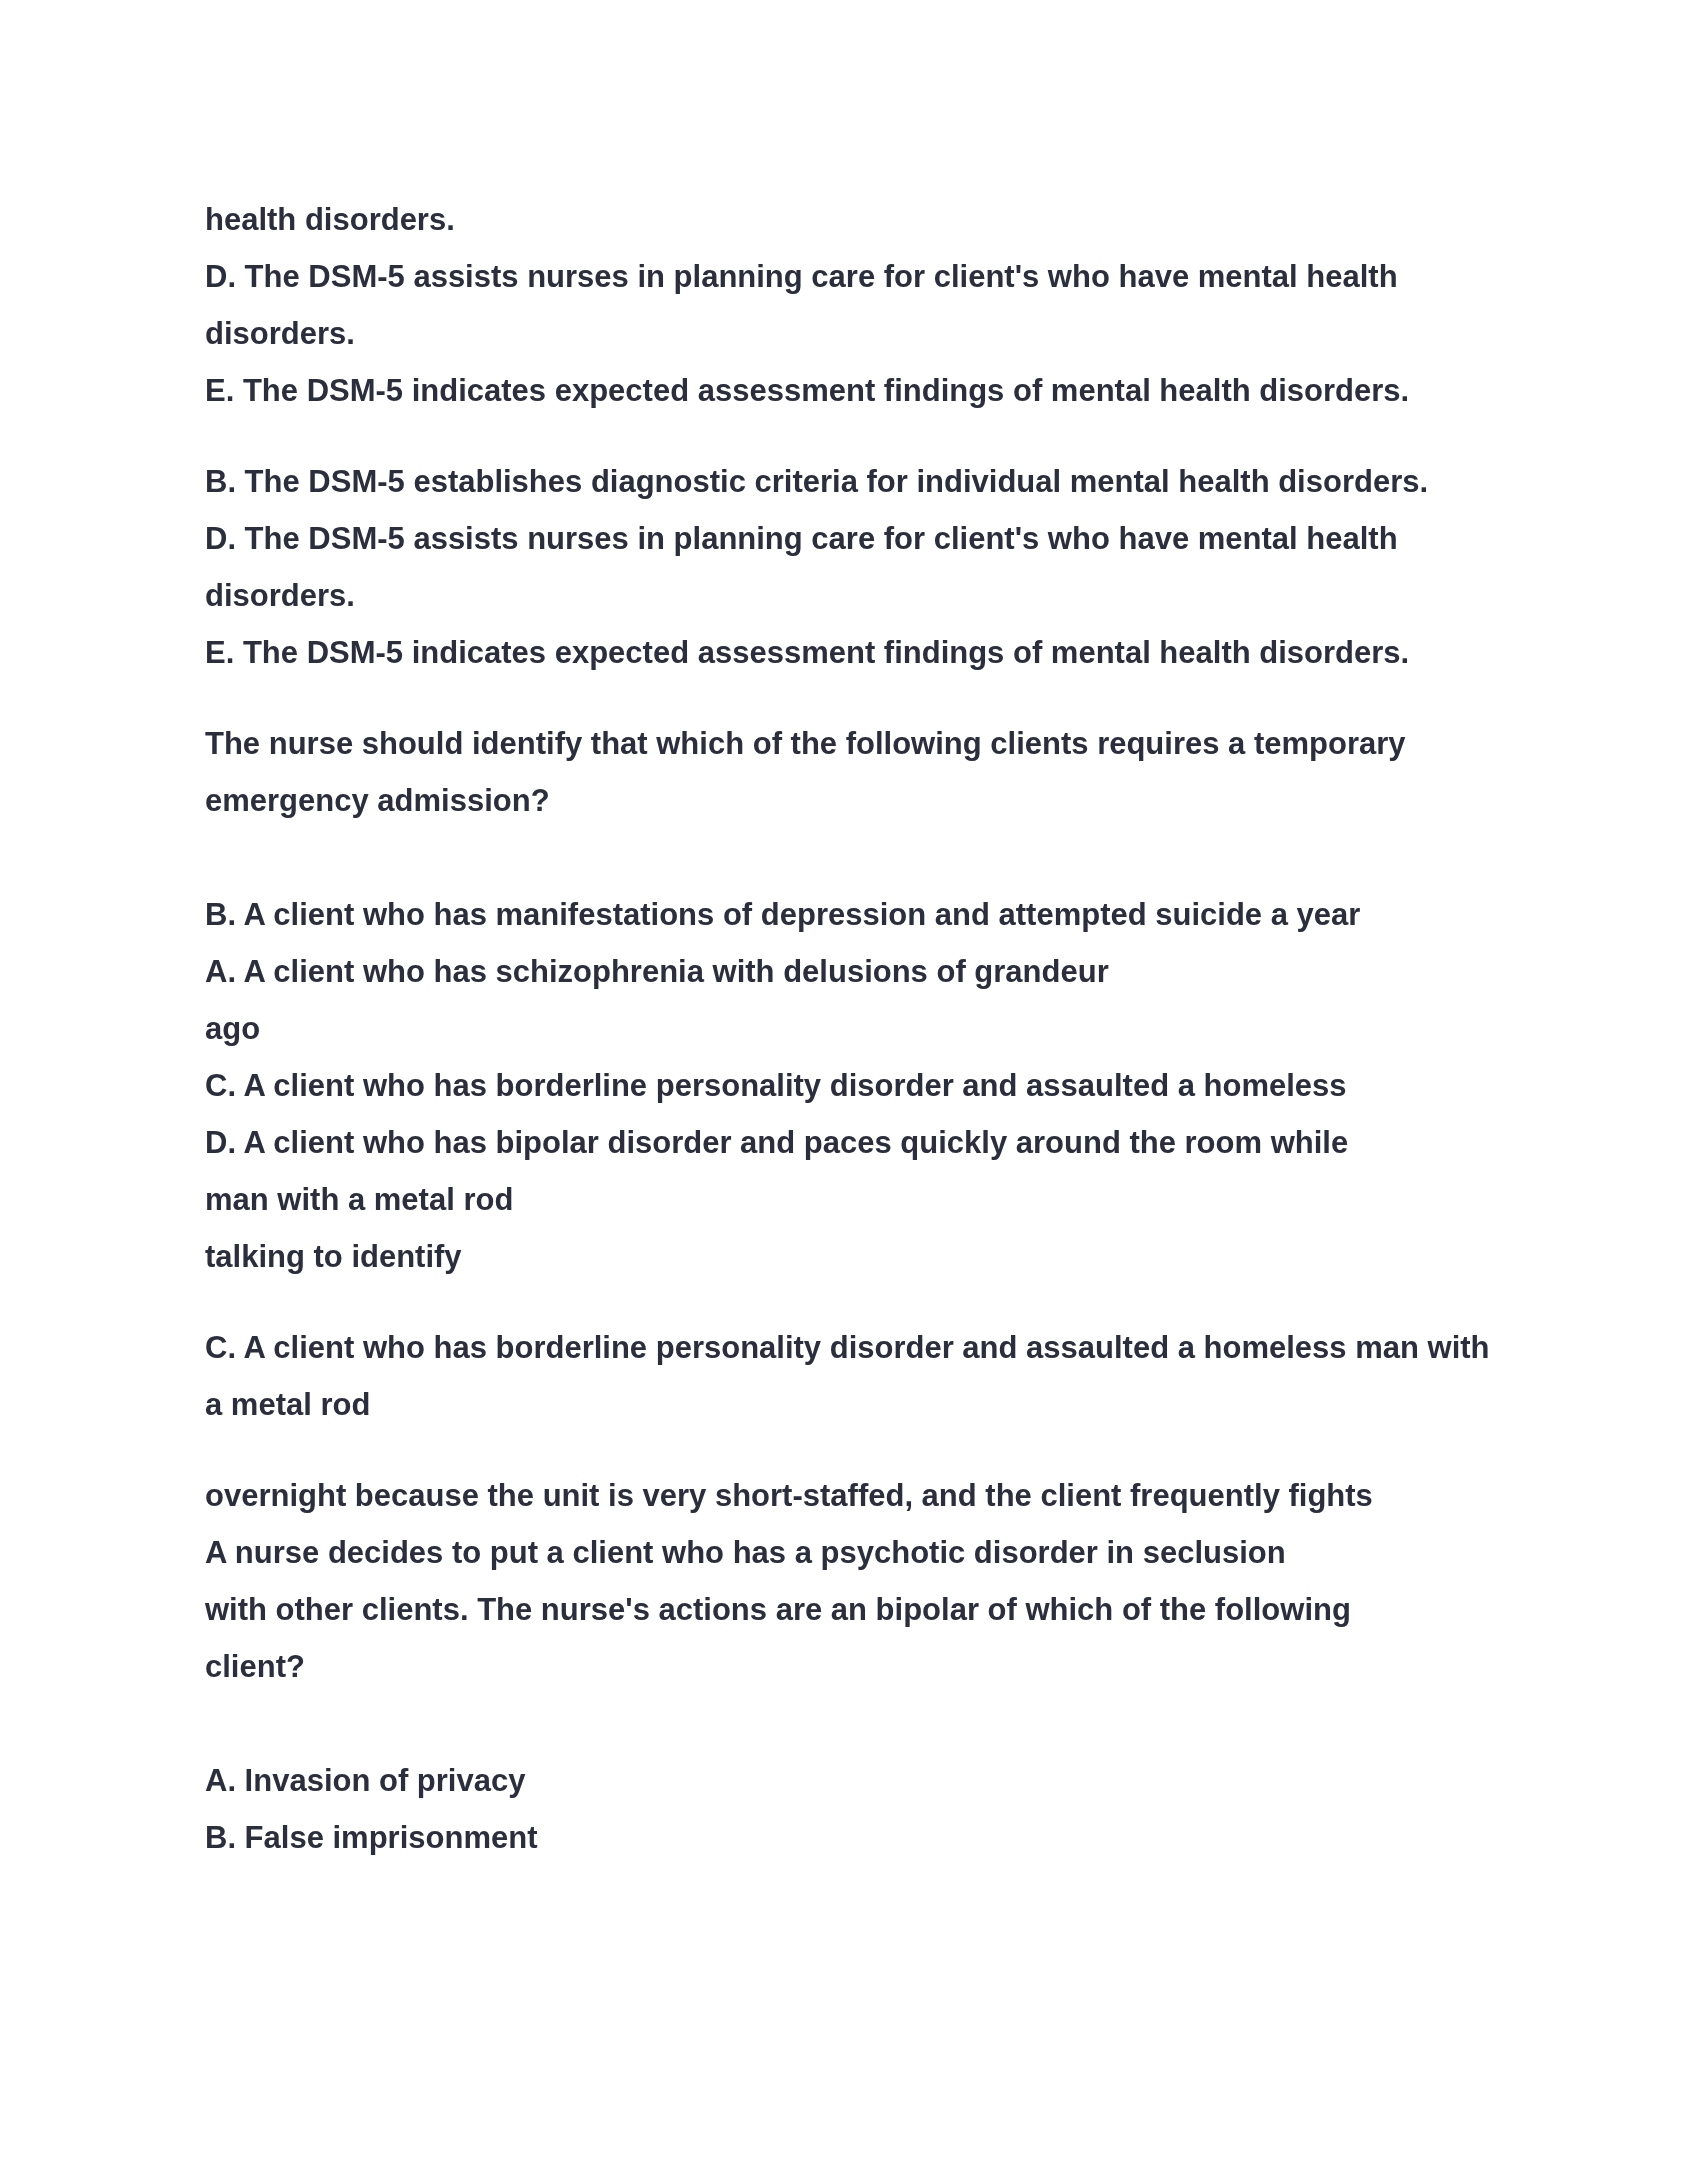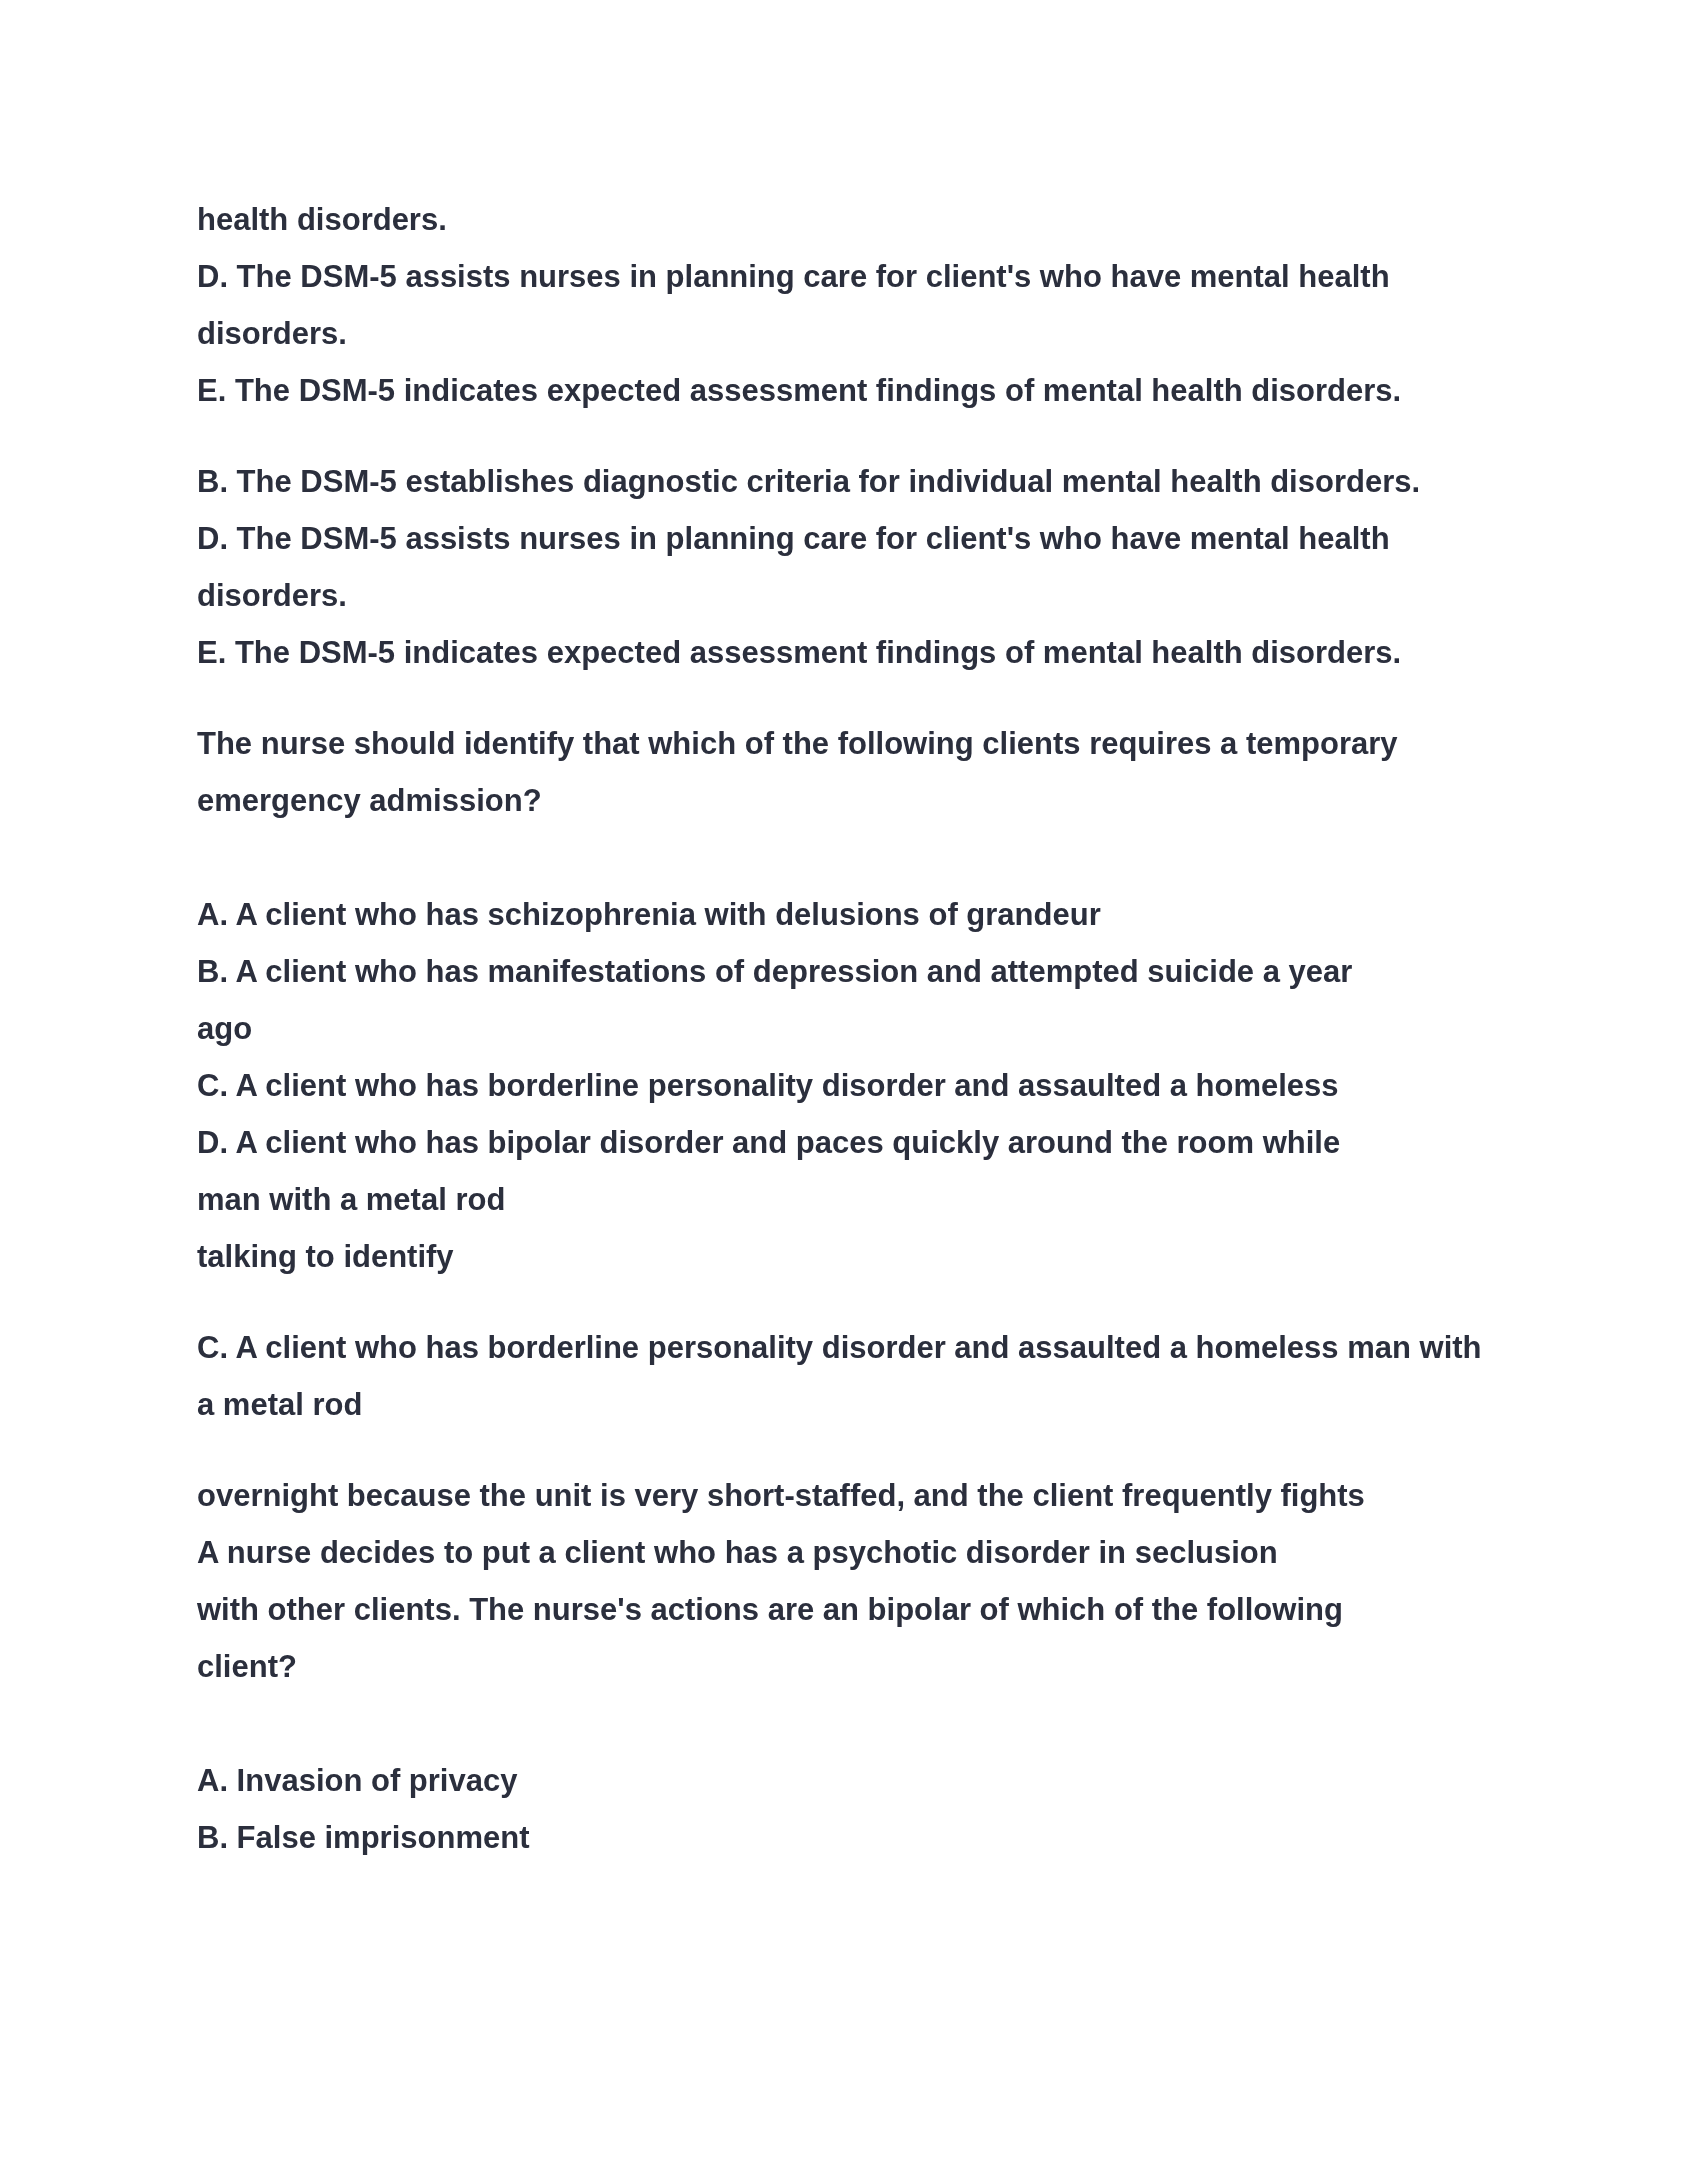--- a/index.html
+++ b/index.html
@@ -17,21 +17,21 @@
       position: absolute;
       left: 197px;
       top: 191px;
       width: 1317px;
       font-family: "Liberation Sans", sans-serif;
       font-size: 31px;
       line-height: 57px;
       color: #2b2f3d;
     }
     .para {
-      margin: 0 0 34px 0;
+      margin: 0 0 34px 8px;
     }
     .para.bold { font-weight: bold; }
     .para.regular { font-weight: bold; }
     .line {
       display: block;
       white-space: nowrap;
     }
     .blank-line {
       display: block;
       height: 57px;
@@ -53,22 +53,22 @@
     <span class="line">B. The DSM-5 establishes diagnostic criteria for individual mental health disorders.</span>
     <span class="line">D. The DSM-5 assists nurses in planning care for client's who have mental health</span>
     <span class="line">disorders.</span>
     <span class="line">E. The DSM-5 indicates expected assessment findings of mental health disorders.</span>
   </div>
 
   <div class="para bold">
     <span class="line">The nurse should identify that which of the following clients requires a temporary</span>
     <span class="line">emergency admission?</span>
     <span class="blank-line"></span>
+    <span class="line">B. A client who has manifestations of depression and attempted suicide a year</span>
     <span class="line">A. A client who has schizophrenia with delusions of grandeur</span>
-    <span class="line">B. A client who has manifestations of depression and attempted suicide a year</span>
     <span class="line">ago</span>
     <span class="line">C. A client who has borderline personality disorder and assaulted a homeless</span>
     <span class="line">D. A client who has bipolar disorder and paces quickly around the room while</span>
     <span class="line">man with a metal rod</span>
     <span class="line">talking to identify</span>
   </div>
 
   <div class="para regular">
     <span class="line">C. A client who has borderline personality disorder and assaulted a homeless man with</span>
     <span class="line">a metal rod</span>

